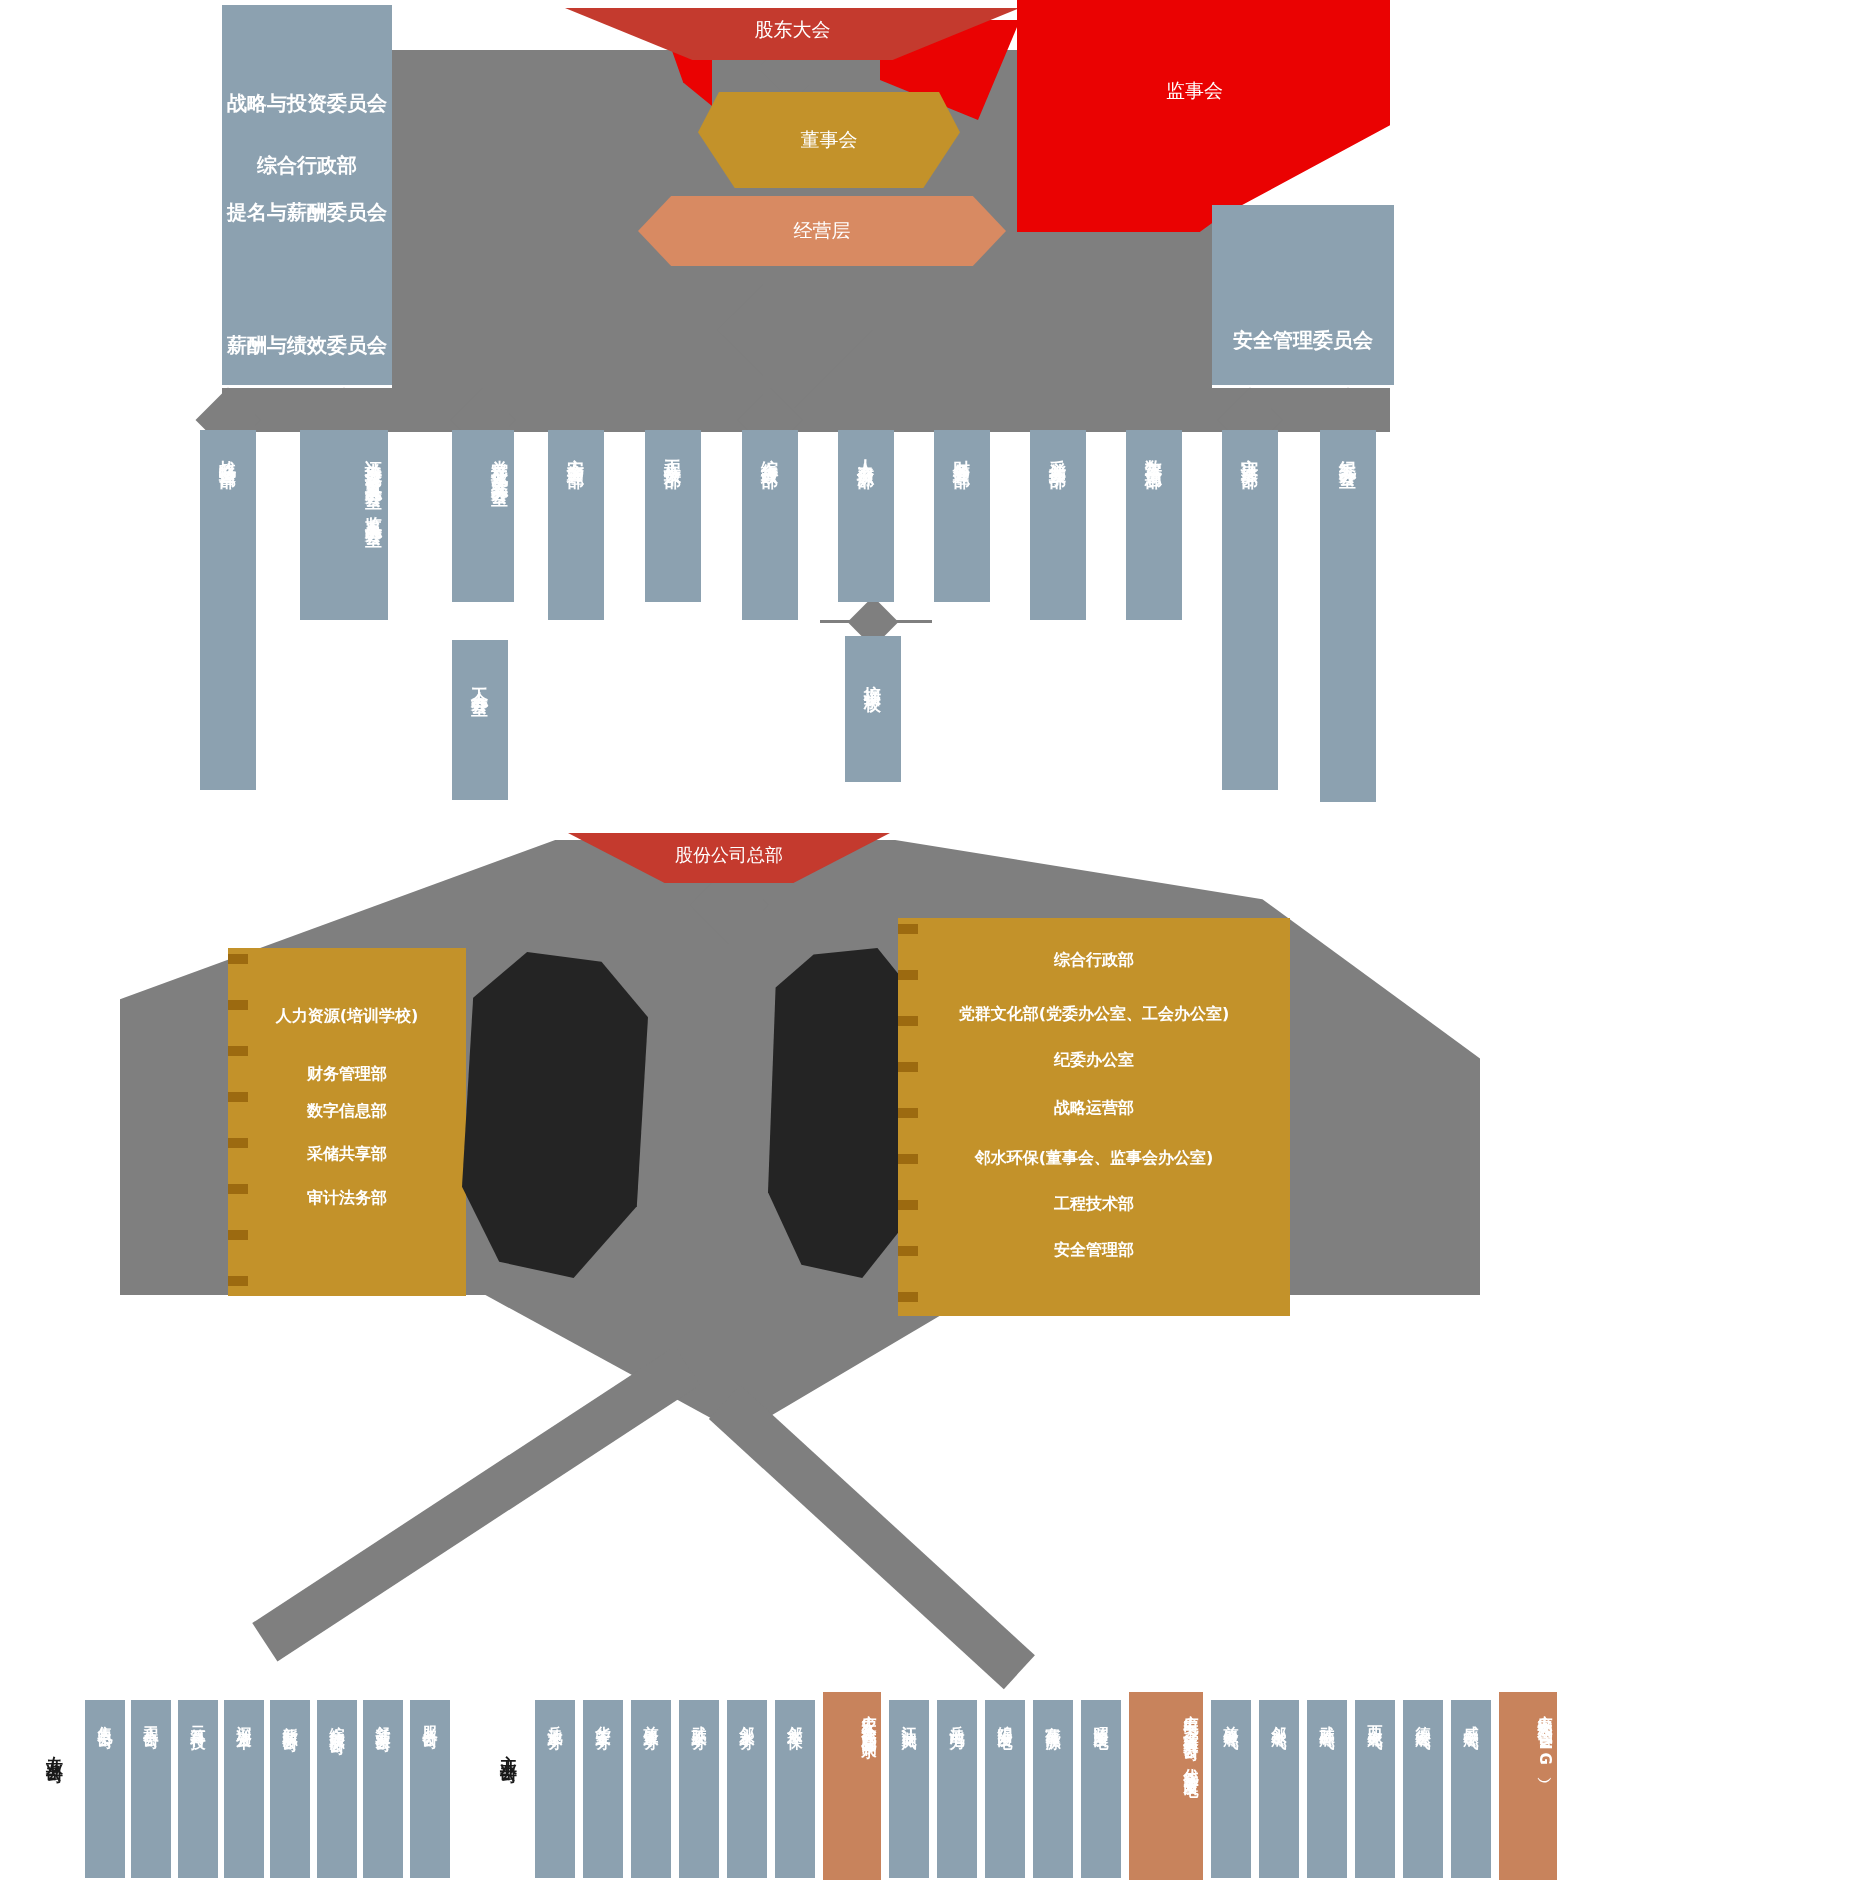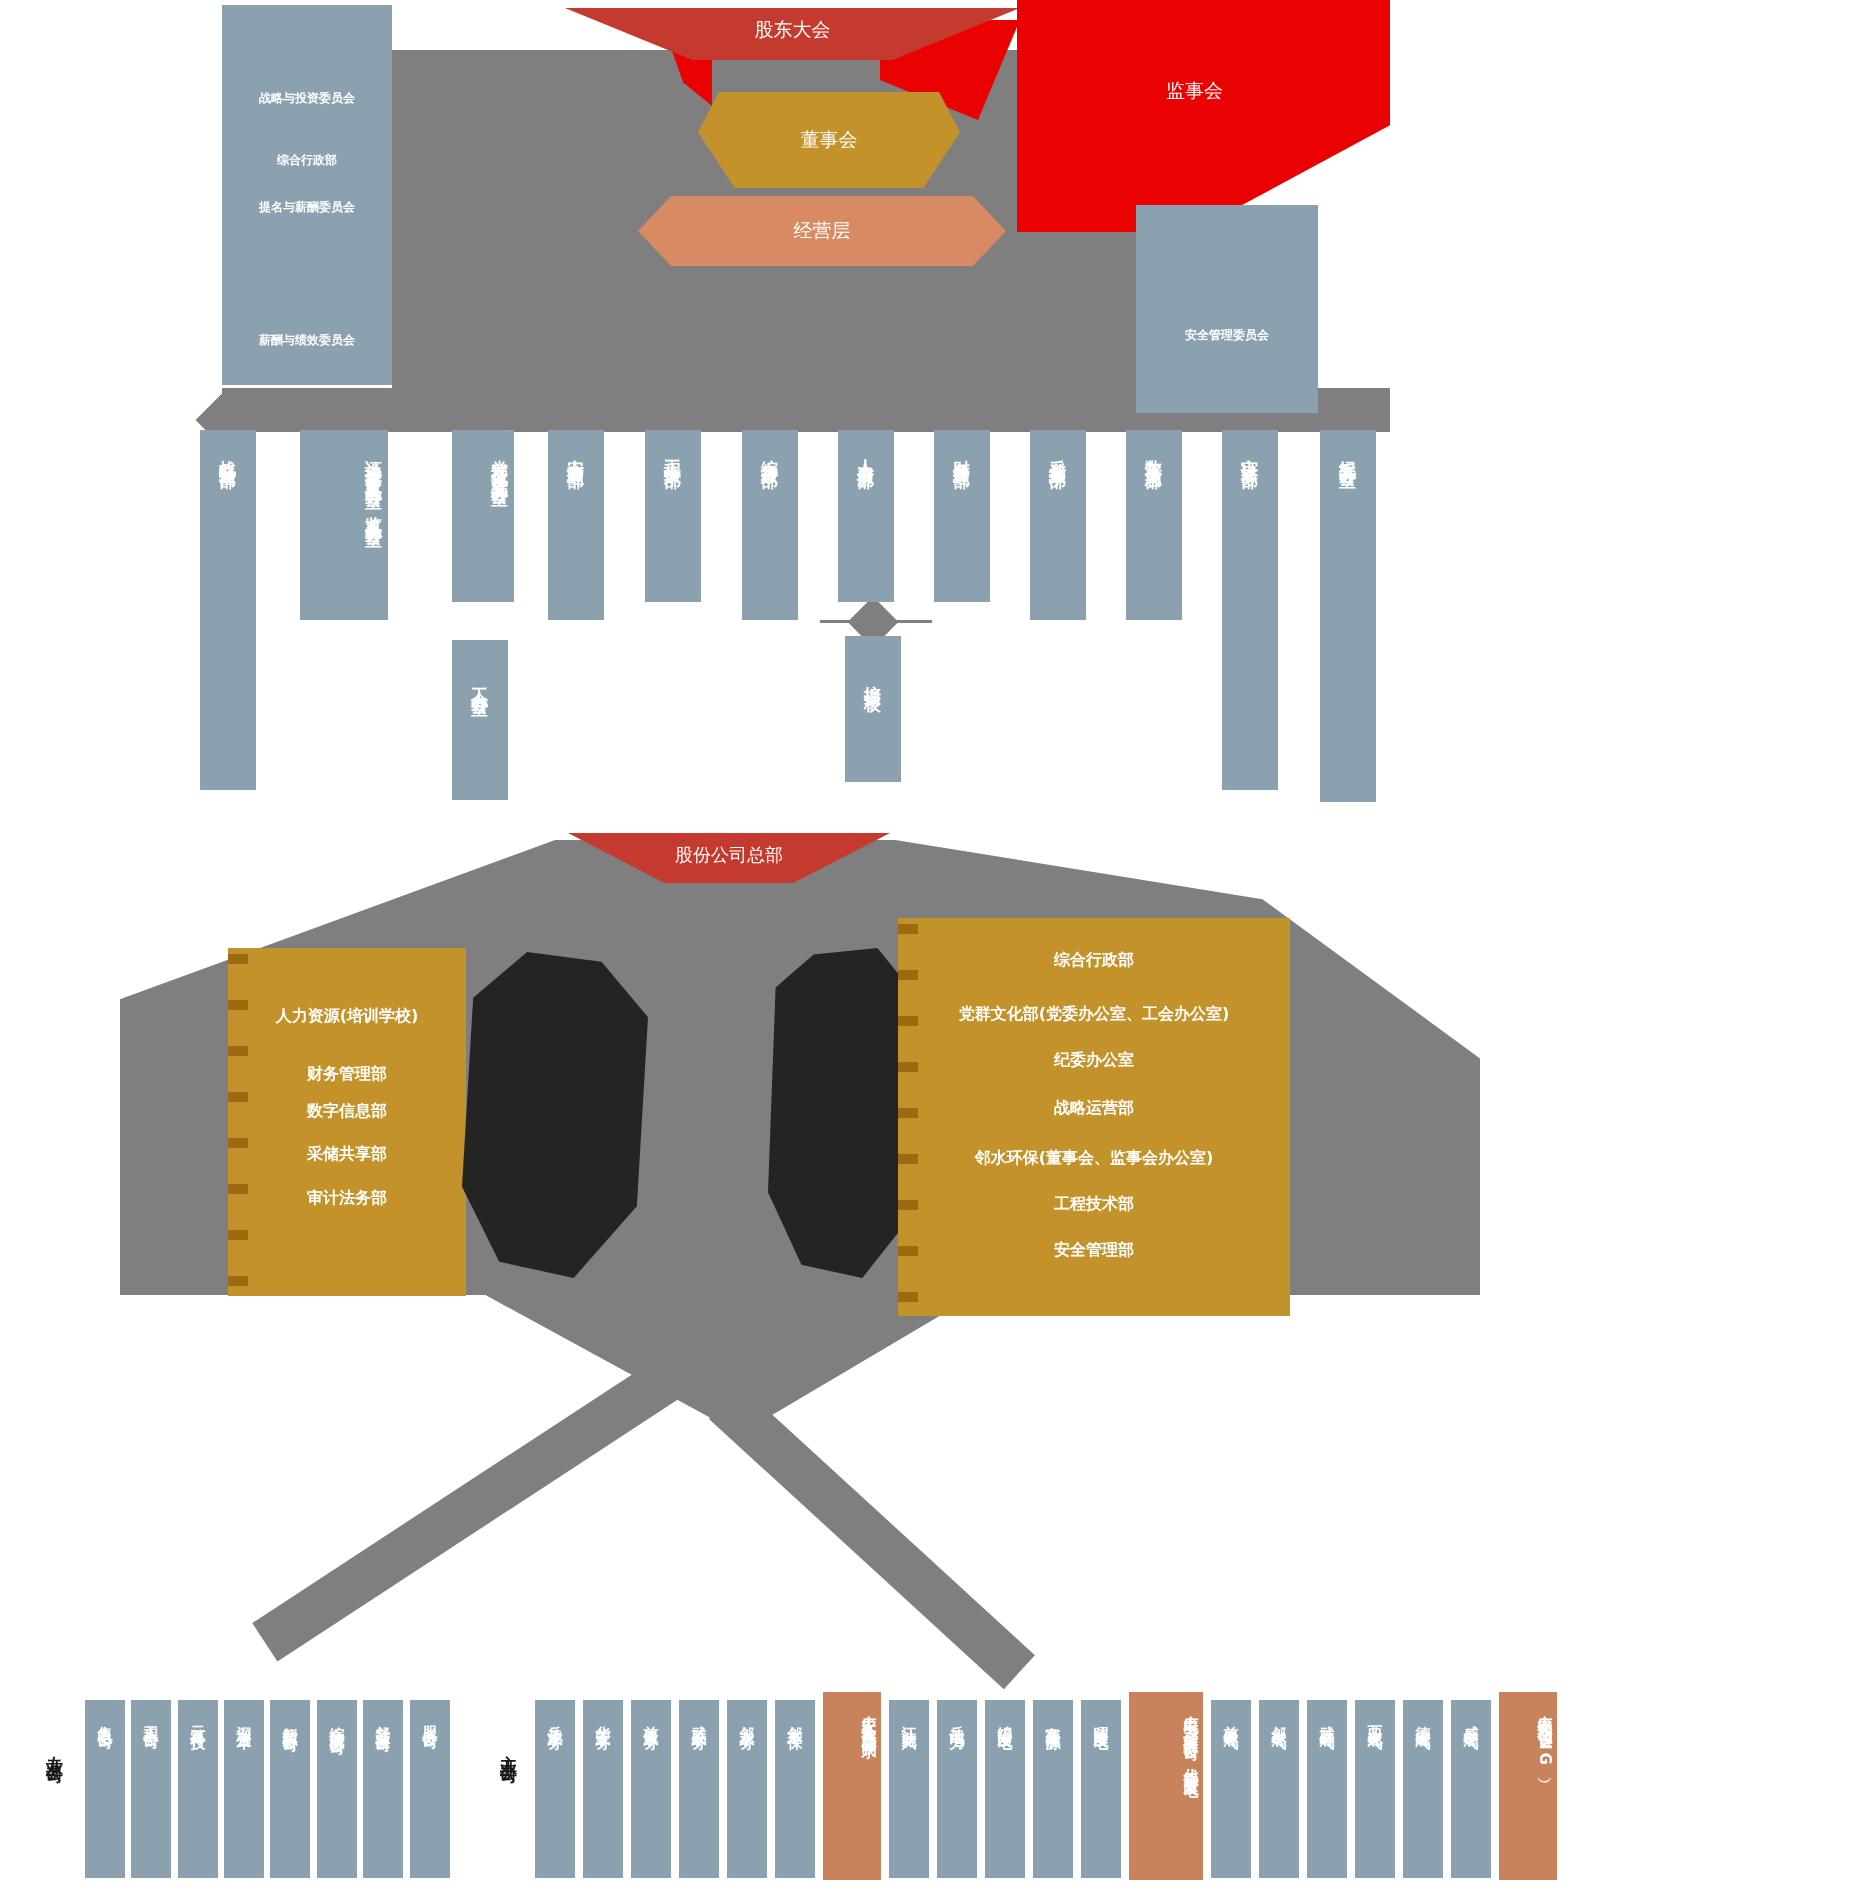--- a/index.html
+++ b/index.html
@@ -24,23 +24,23 @@
                clip-path:polygon(0 0,100% 0,100% 54%,55% 93%,49% 100%,0 100%);
                display:block}
   .supervisory span{position:absolute;left:0;top:78px;width:206px;text-align:right;font-size:19px}
   .board{left:698px;top:92px;width:262px;height:96px;background:#c3922a;font-size:19px;
          clip-path:polygon(8% 0,92% 0,100% 42%,86% 100%,14% 100%,0 42%)}
   .mgmt{left:638px;top:196px;width:368px;height:70px;background:#d88a62;font-size:19px;
         clip-path:polygon(0 50%,9% 0,91% 0,100% 50%,91% 100%,9% 100%)}
 
   .committee-col{position:absolute;left:222px;top:5px;width:170px;height:380px;
                  background:#8ca1b0;z-index:2}
-  .safety-col{position:absolute;left:1136px;top:205px;width:182px;height:208px;
+  .safety-col{position:absolute;left:1212px;top:205px;width:182px;height:180px;
               background:#8ca1b0;z-index:2}
-  .cl{position:absolute;left:0;right:0;text-align:center;color:#fff;font-weight:bold;font-size:12px}
+  .cl{position:absolute;left:0;right:0;text-align:center;color:#fff;font-weight:bold;font-size:20px}
   .c1{top:85px}.c2{top:147px}.c3{top:194px}.c4{top:327px}.c5{top:122px}
 
   
   .g-center{left:392px;top:50px;width:628px;height:382px}
   .g-rightmid{left:1017px;top:225px;width:195px;height:207px}
   .g-strip{left:1186px;top:212px;width:26px;height:178px}
   .g-band{left:222px;top:388px;width:1168px;height:44px}
   .dm1{left:768px;top:44px;width:48px;height:48px}
   .dm2{left:777px;top:169px;width:36px;height:36px}
   .dm3{left:740px;top:275px;width:110px;height:110px}

